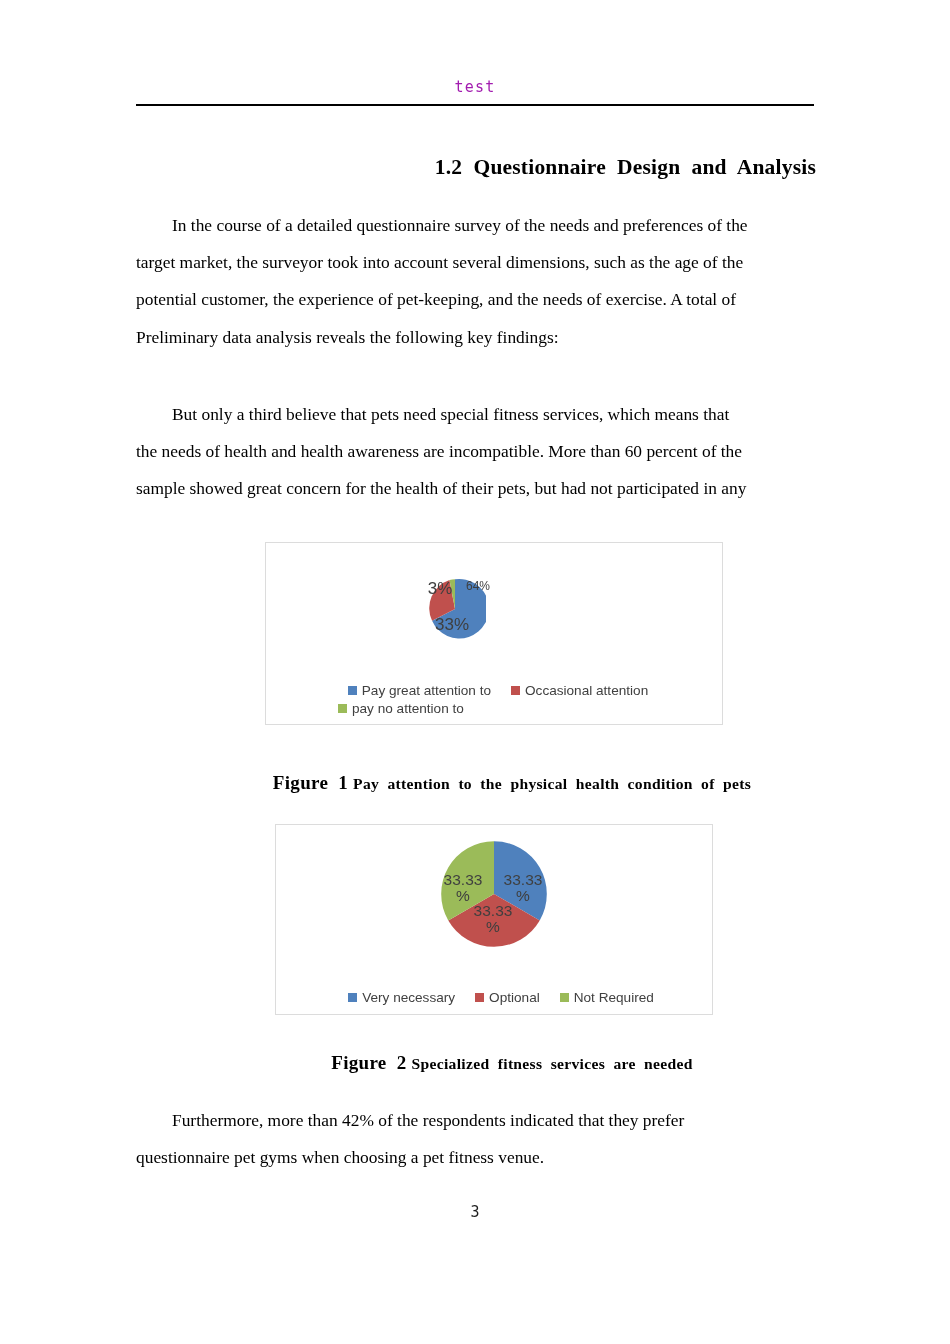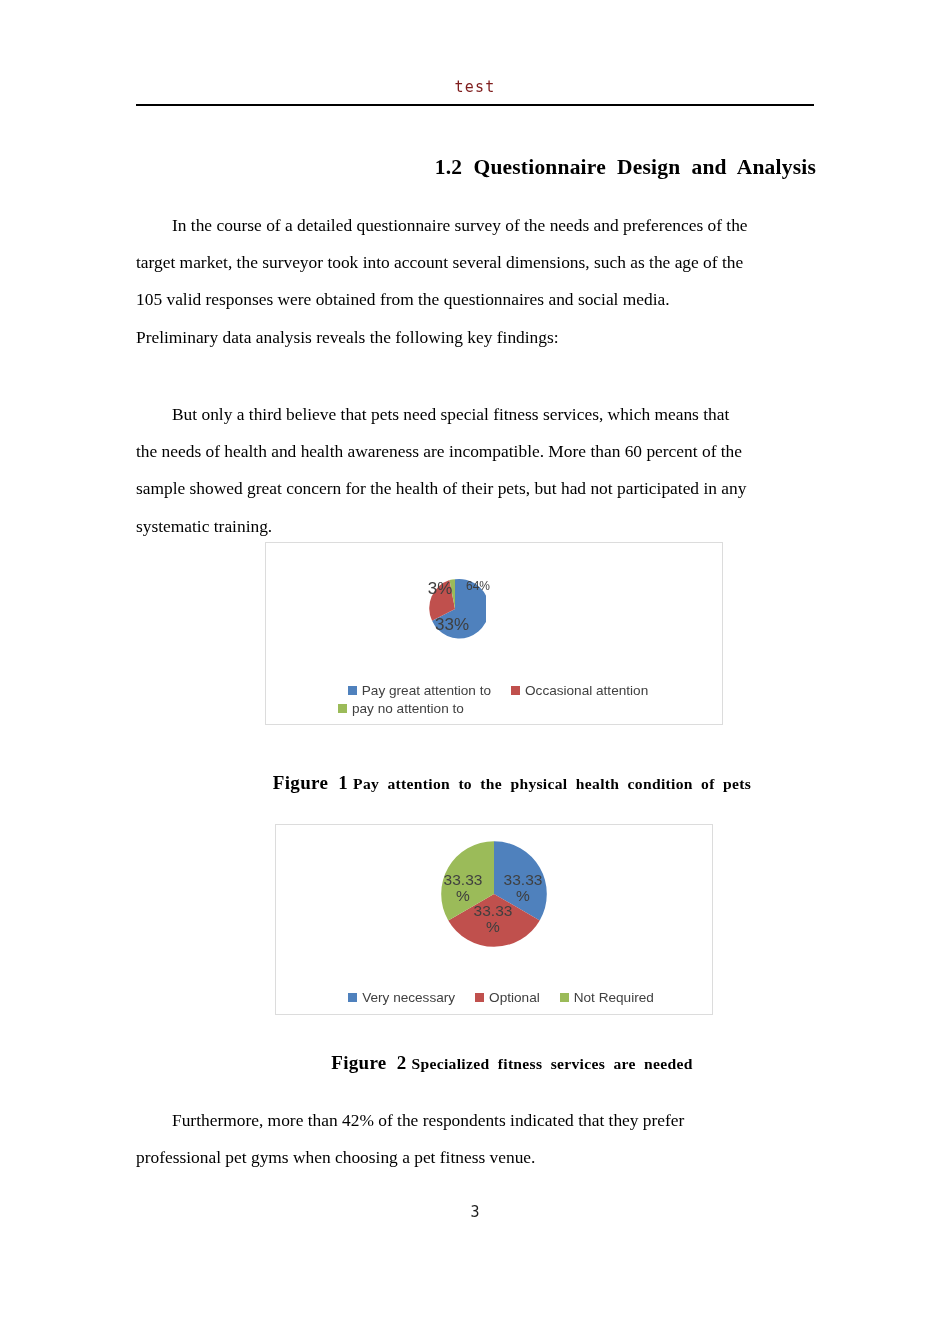--- a/index.html
+++ b/index.html
@@ -25,21 +25,21 @@
   
   .running-header {
     position: absolute;
     left: 136px;
     top: 78px;
     width: 678px;
     text-align: center;
     font-family: "DejaVu Sans Mono", monospace;
     font-size: 15px;
     letter-spacing: 1.2px;
-    color: #7f1d1d;
+    color: #a21caf;
   }
   .header-rule {
     position: absolute;
     left: 136px;
     top: 104px;
     width: 678px;
     height: 0;
     border-top: 2.2px solid #000000;
   }
 
@@ -187,29 +187,28 @@
 <div class="page">
 
   <div class="running-header">test</div>
   <div class="header-rule"></div>
 
   <div class="section-heading">1.2  Questionnaire  Design  and  Analysis</div>
 
   <div class="para p1">
     <span class="jline first">In the course of a detailed questionnaire survey of the needs and preferences of the</span>
     <span class="jline">target market, the surveyor took into account several dimensions, such as the age of the</span>
-    <span class="jline">105  valid  responses  were  obtained  from  the  questionnaires  and  social  media.</span>
+    <span class="jline">potential customer, the experience of pet-keeping, and the needs of exercise. A total of</span>
     <span class="jline">Preliminary data analysis reveals the following key findings:</span>
   </div>
 
   <div class="para p2">
     <span class="jline first">But  only  a  third  believe  that  pets  need  special  fitness  services,  which  means  that</span>
     <span class="jline">the needs of health and health awareness are incompatible. More than 60 percent of the</span>
     <span class="jline">sample showed great concern for the health of their pets, but had not participated in any</span>
-    <span class="jline">systematic training.</span>
   </div>
 
   <div class="chart-frame" id="chart1-frame">
 
     <div class="pie-wrap" id="pie1-wrap">
       <svg class="pie" viewBox="0 0 100 100">
 
         <path fill="#4f81bd" d="M 50 50 L 50 2 A 48 48 0 1 1 13.0 69.0 Z"></path>
 
         <path fill="#c0504d" d="M 50 50 L 13.0 69.0 A 48 48 0 0 1 41.1 3.1 Z"></path>
@@ -289,18 +288,18 @@
       </div>
     </div>
   </div>
 
   <div class="caption" id="caption2">
     <span class="fig-num">Figure  2</span><span class="fig-num"> </span><span class="fig-text">Specialized  fitness  services  are  needed</span>
   </div>
 
   <div class="para p3">
     <span class="jline first">Furthermore,  more  than  42%  of  the  respondents  indicated  that  they  prefer</span>
-    <span class="jline">professional  pet  gyms  when  choosing  a  pet  fitness  venue.</span>
+    <span class="jline">questionnaire  pet  gyms  when  choosing  a  pet  fitness  venue.</span>
   </div>
 
   <div class="page-number">3</div>
 
 </div>
 
 </body></html>

